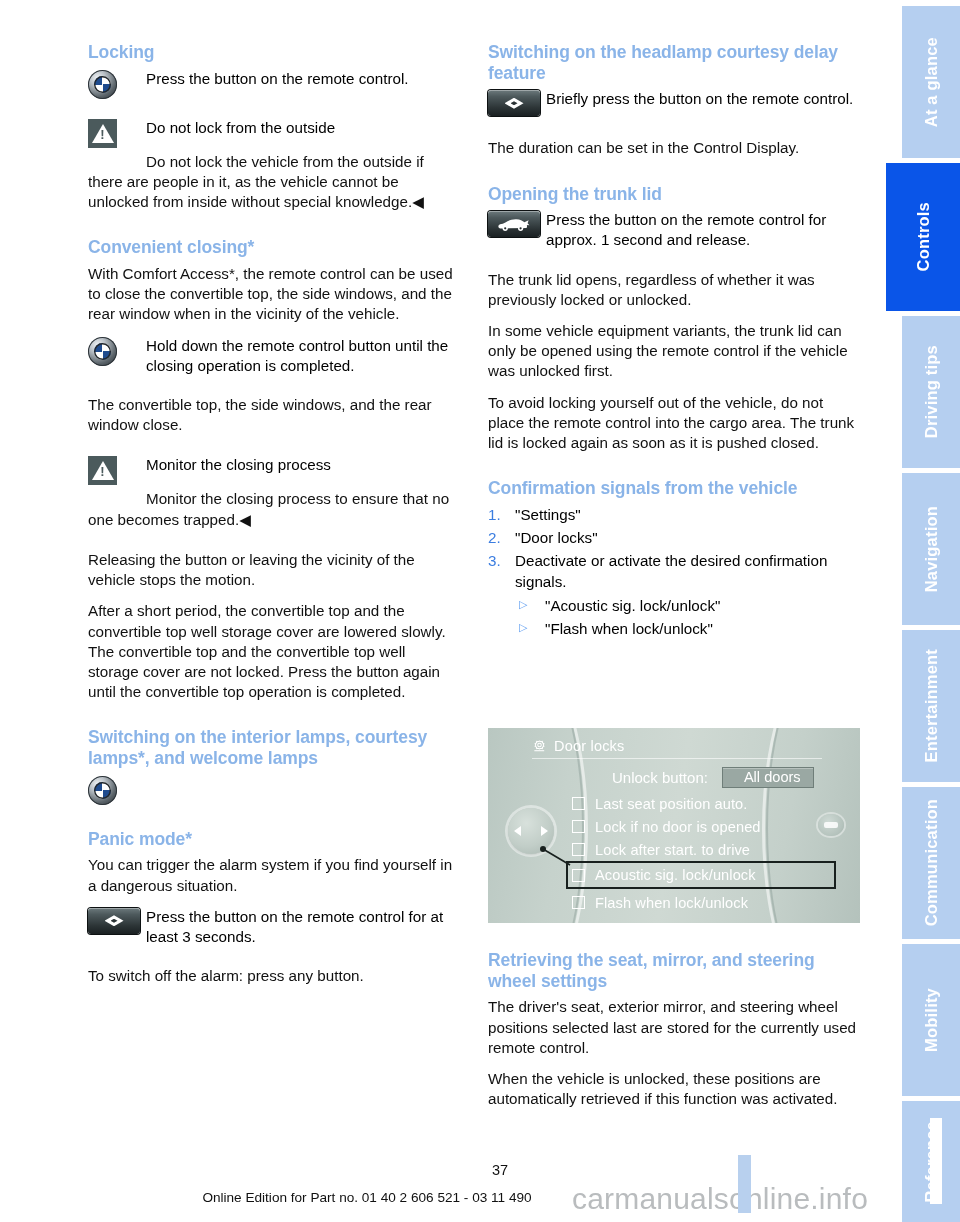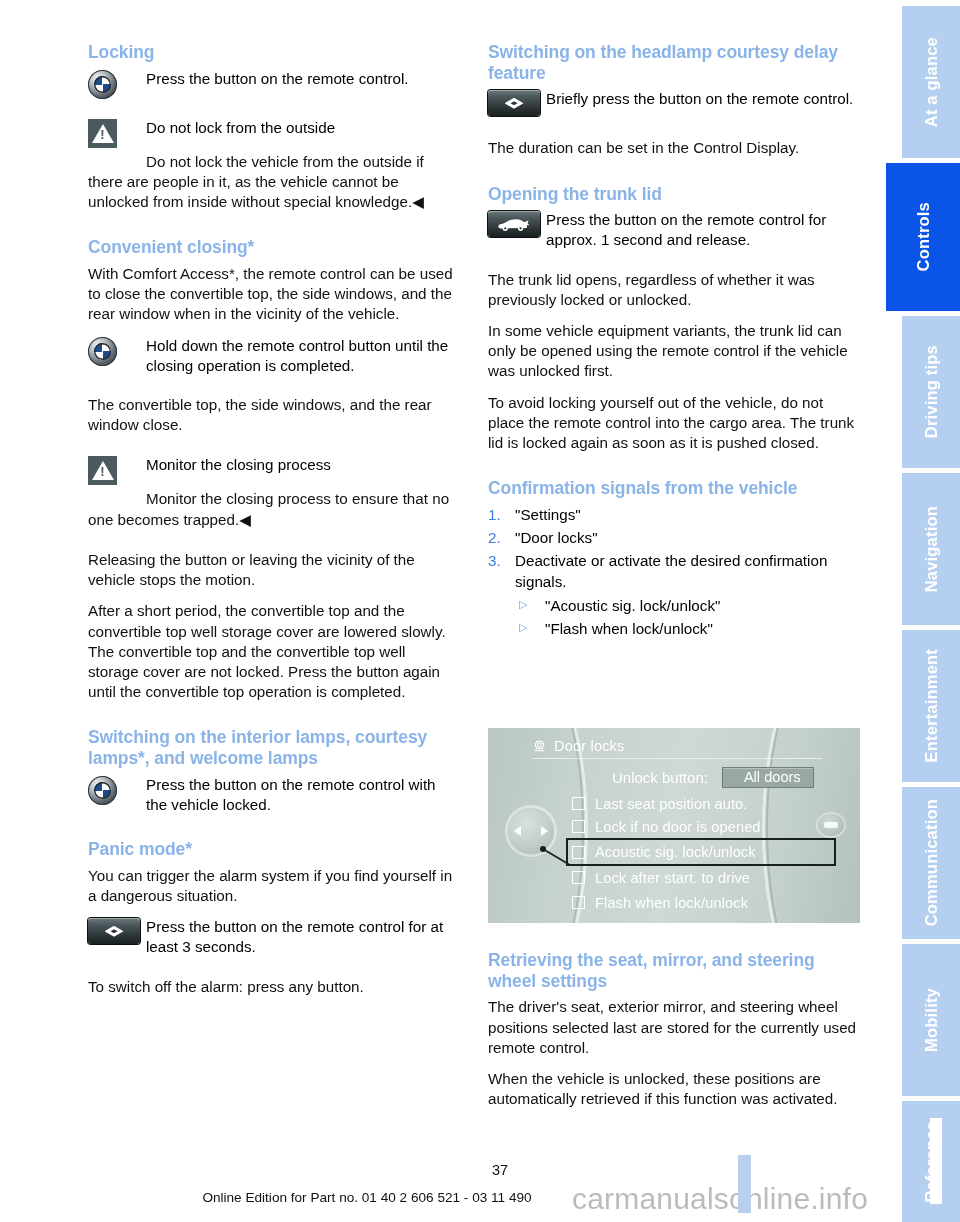--- a/index.html
+++ b/index.html
@@ -457,21 +457,20 @@
 
     <p class="body">Releasing the button or leaving the vicinity of the vehicle stops the motion.</p>
     <p class="body">After a short period, the convertible top and the convertible top well storage cover are lowered slowly. The convertible top and the convertible top well storage cover are not locked. Press the button again until the convertible top operation is completed.</p>
 
     <div class="spacer-md"></div>
 
     <h2 class="sec">Switching on the interior lamps, courtesy lamps*, and welcome lamps</h2>
 
     <div class="iconblock">
       <span class="ic bmw-icon"></span>
-      <div class="txt">Press the button on the remote control with the vehicle locked.</div>
     </div>
 
     <div class="spacer-md"></div>
 
     <h2 class="sec">Panic mode*</h2>
     <p class="body">You can trigger the alarm system if you find yourself in a dangerous situation.</p>
 
     <div class="iconblock">
       <span class="ic keybtn">
         <span class="lozenge"></span>
@@ -575,27 +574,27 @@
         </div>
 
         <div class="cd-row">
           <span class="cd-check"></span>
           <span class="lbl">Last seat position auto.</span>
         </div>
         <div class="cd-row">
           <span class="cd-check"></span>
           <span class="lbl">Lock if no door is opened</span>
         </div>
+        <div class="cd-row">
+          <span class="cd-check"></span>
+          <span class="lbl">Lock after start. to drive</span>
+        </div>
         <div class="cd-row selected">
           <span class="cd-check"></span>
           <span class="lbl">Acoustic sig. lock/unlock</span>
-        </div>
-        <div class="cd-row">
-          <span class="cd-check"></span>
-          <span class="lbl">Lock after start. to drive</span>
         </div>
         <div class="cd-row" style="margin-top:2px;">
           <span class="cd-check"></span>
           <span class="lbl">Flash when lock/unlock</span>
         </div>
       </div>
 
       <div class="cd-controller">
         <div class="cd-knob">
           <span class="ar l"></span>

